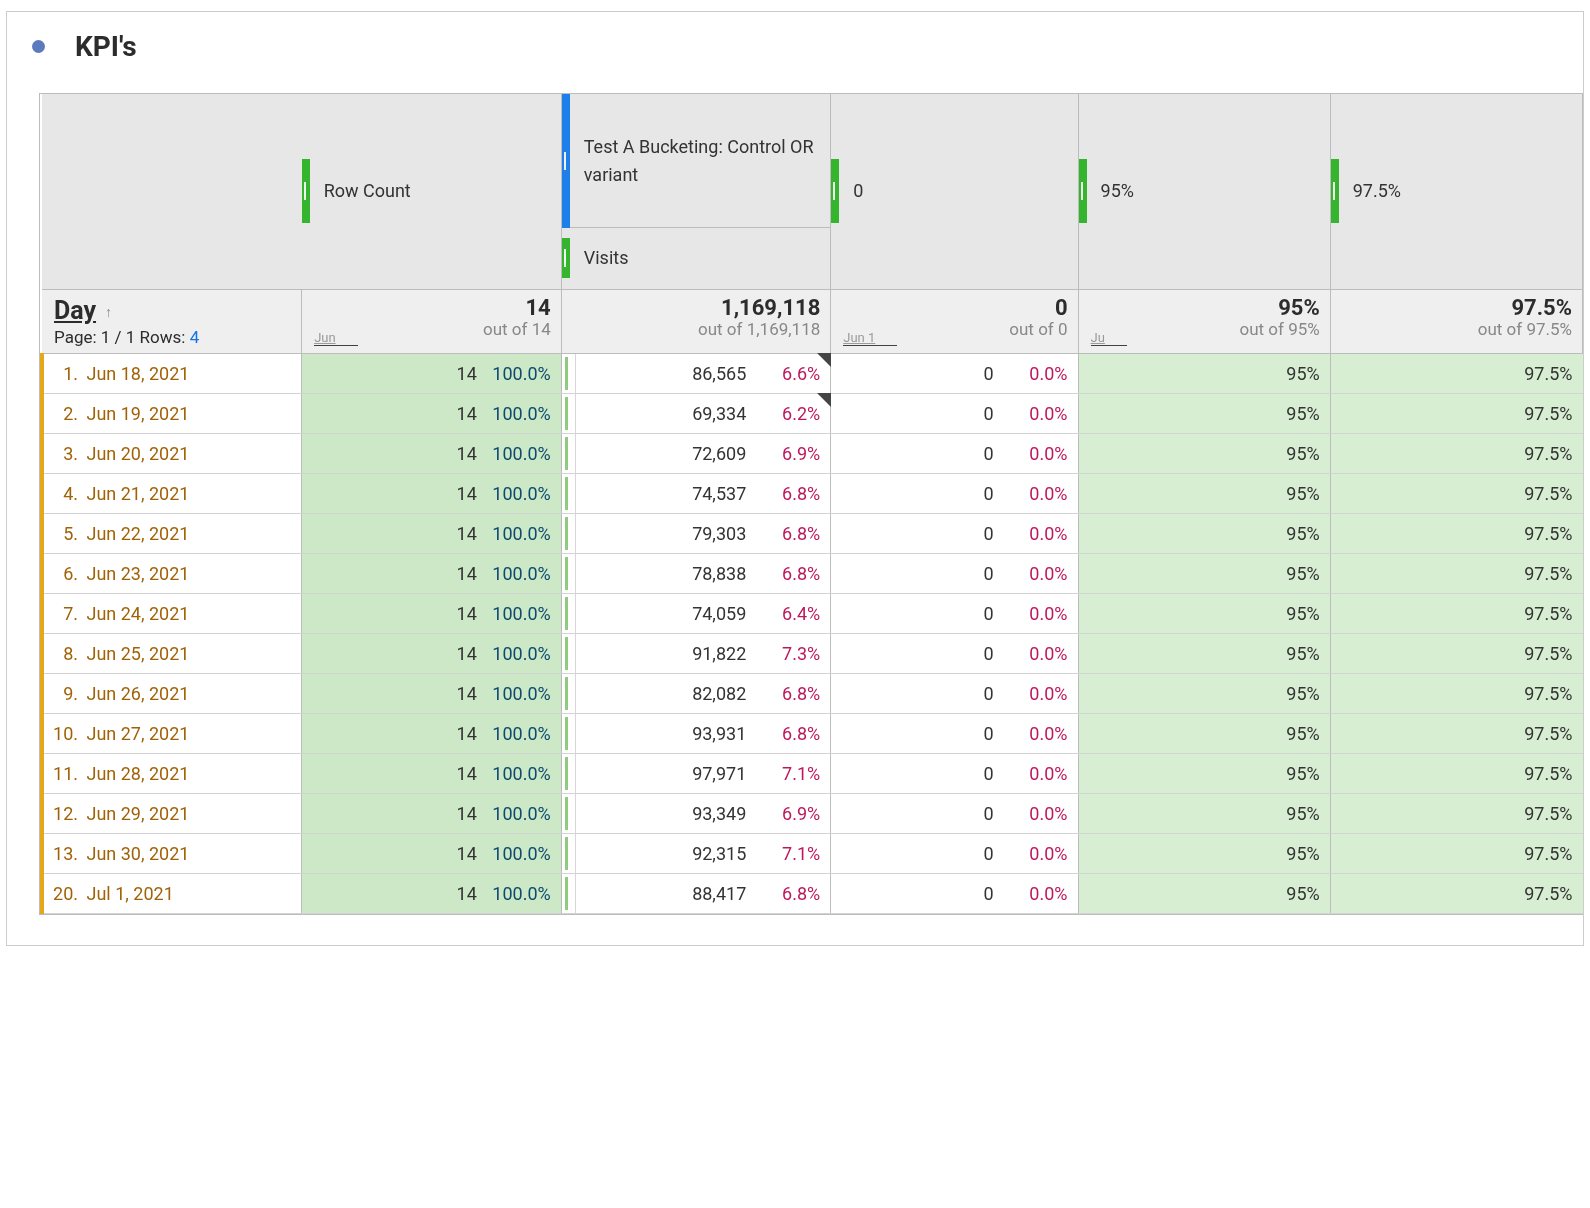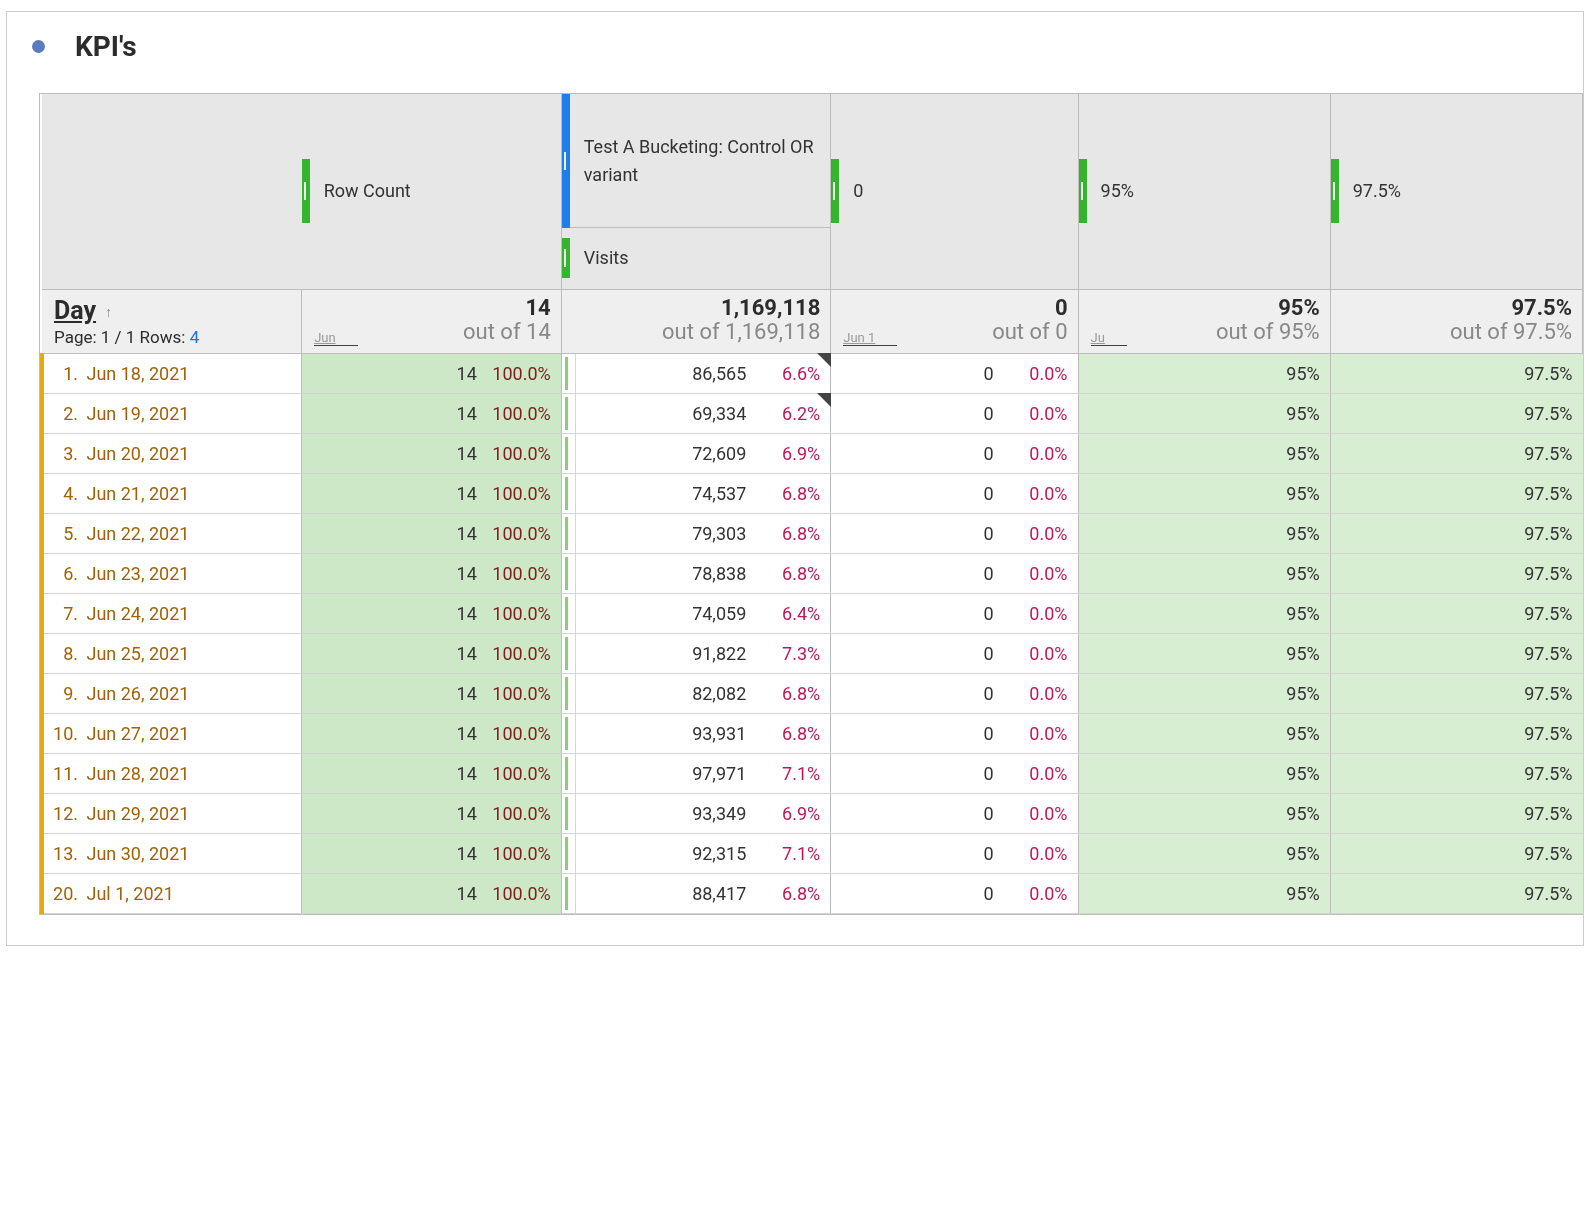--- a/index.html
+++ b/index.html
@@ -93,21 +93,21 @@
     padding:6px 10px 6px 12px;
     vertical-align:top;
     position:relative;
     height:58px;
   }
   .summary .day-label{font-weight:700;font-size:25px;text-decoration:underline;}
   .summary .arrow{color:#888;font-size:14px;position:relative;top:-2px;}
   .summary .page{font-size:17px;margin-top:2px;}
   .summary .page .num{color:var(--link-blue);}
   .summary .big{font-size:22px;font-weight:700;text-align:right;line-height:1.05;}
-  .summary .sub{font-size:22px;color:#888;text-align:right;}
+  .summary .sub{font-size:17px;color:#888;text-align:right;}
   .summary .spark{
     position:absolute;left:12px;bottom:8px;top:auto;
     font-size:13px;color:#9b9b9b;
   }
   .summary .spark .underline{border-bottom:1px solid #404040;padding-right:22px;text-decoration:underline;}
   .summary .col-right{text-align:right;}
 
   
   tr.row td{
     border-bottom:1px solid #d3d3d3;
@@ -132,21 +132,21 @@
   .valcell .bg.green{background:var(--light-green);}
   .valcell .bg.green2{background:var(--light-green-2);}
   .valcell .content{
     position:relative;
     display:flex; justify-content:flex-end; align-items:center;
     height:100%;
     padding-right:10px;
     gap:12px;
   }
   .valcell .main{color:#333;}
-  .valcell .pct{color:#7f1d1d;width:62px;text-align:right;}
+  .valcell .pct{color:#0c4a6e;width:62px;text-align:right;}
   .valcell .pct.c2{color:#be185d;}
   
   .valcell.visits .leftbar{
     position:absolute;left:0;top:0;bottom:0;width:14px;
     border-right:1px solid #d6d6d6;
   }
   .valcell.visits .leftbar::before{
     content:"";position:absolute;left:3px;top:3px;bottom:3px;width:3px;
     background:#8ecb7f;
   }

